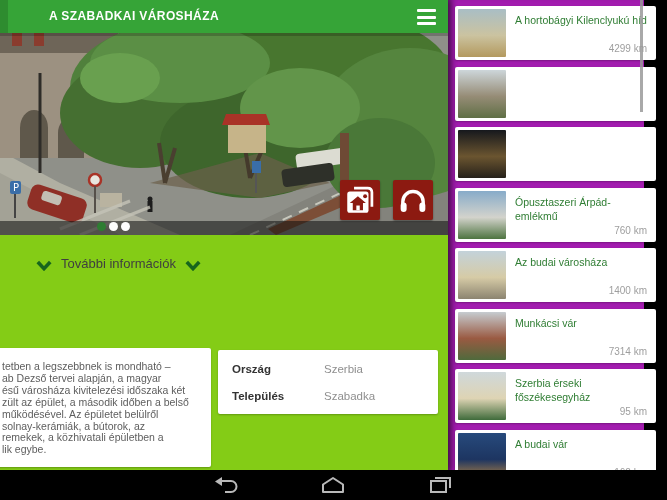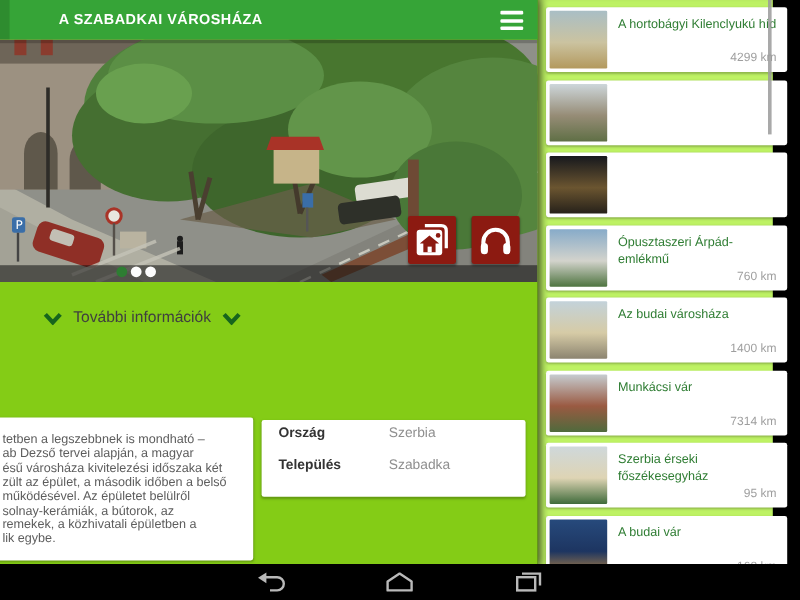--- a/index.html
+++ b/index.html
@@ -33,26 +33,26 @@
              font-size:13px;color:#3f3f3f;cursor:pointer;}
 
   .card{background:#fff;border-radius:2px;box-shadow:0 1px 2px rgba(0,0,0,.25);}
 
   .desc-card{position:absolute;left:-20px;top:348px;width:231px;height:119px;
              padding:13px 10px 0 22px;box-sizing:border-box;}
   .desc-line{font-size:10.5px;line-height:11.9px;color:#5d5d5d;white-space:nowrap;overflow:hidden;}
 
   .details-card{position:absolute;left:218px;top:350px;width:220px;height:64px;
                 box-sizing:border-box;padding:5px 0;}
-  .detail-row{display:flex;height:27px;padding-left:14px;}
+  .detail-row{display:flex;align-items:center;height:27px;padding-left:14px;}
   .detail-label{width:92px;font-size:11.5px;font-weight:bold;color:#333;}
   .detail-value{font-size:11.5px;color:#8f8f8f;}
 
   
-  .right-pane{position:absolute;left:448px;top:0;width:196px;height:500px;background:#bef264;
+  .right-pane{position:absolute;left:448px;top:0;width:196px;height:500px;background:#a21caf;
               box-shadow:inset 7px 0 7px -5px rgba(0,0,0,.40);z-index:1;}
   .nearby-list{position:absolute;left:0;top:0;width:219px;padding-top:6px;box-sizing:border-box;}
   .list-card{position:relative;display:flex;margin:0 11px 6.5px 7px;height:54px;cursor:pointer;}
   .thumb{width:48px;height:48px;margin:3px;border-radius:1px;flex:0 0 48px;}
   .list-body{position:relative;flex:1;}
   .list-title{margin:7px 4px 0 6px;font-size:10.5px;line-height:14px;color:var(--titlegreen,#2F7D33);}
   .list-distance{position:absolute;right:9px;bottom:6px;font-size:10px;color:#9e9e9e;}
   .scrollbar{position:absolute;right:1px;top:0;width:3px;height:112px;background:#9a9a9a;opacity:.85;}
 
   

